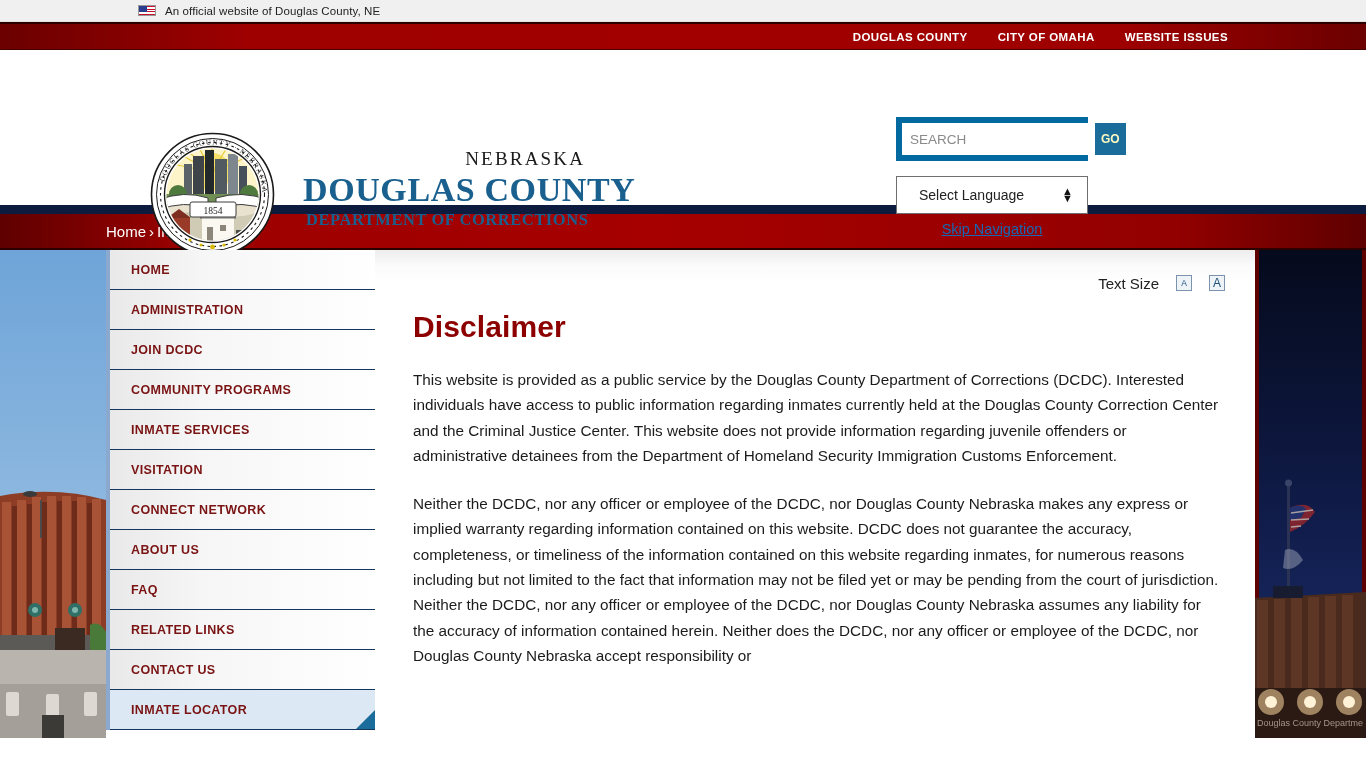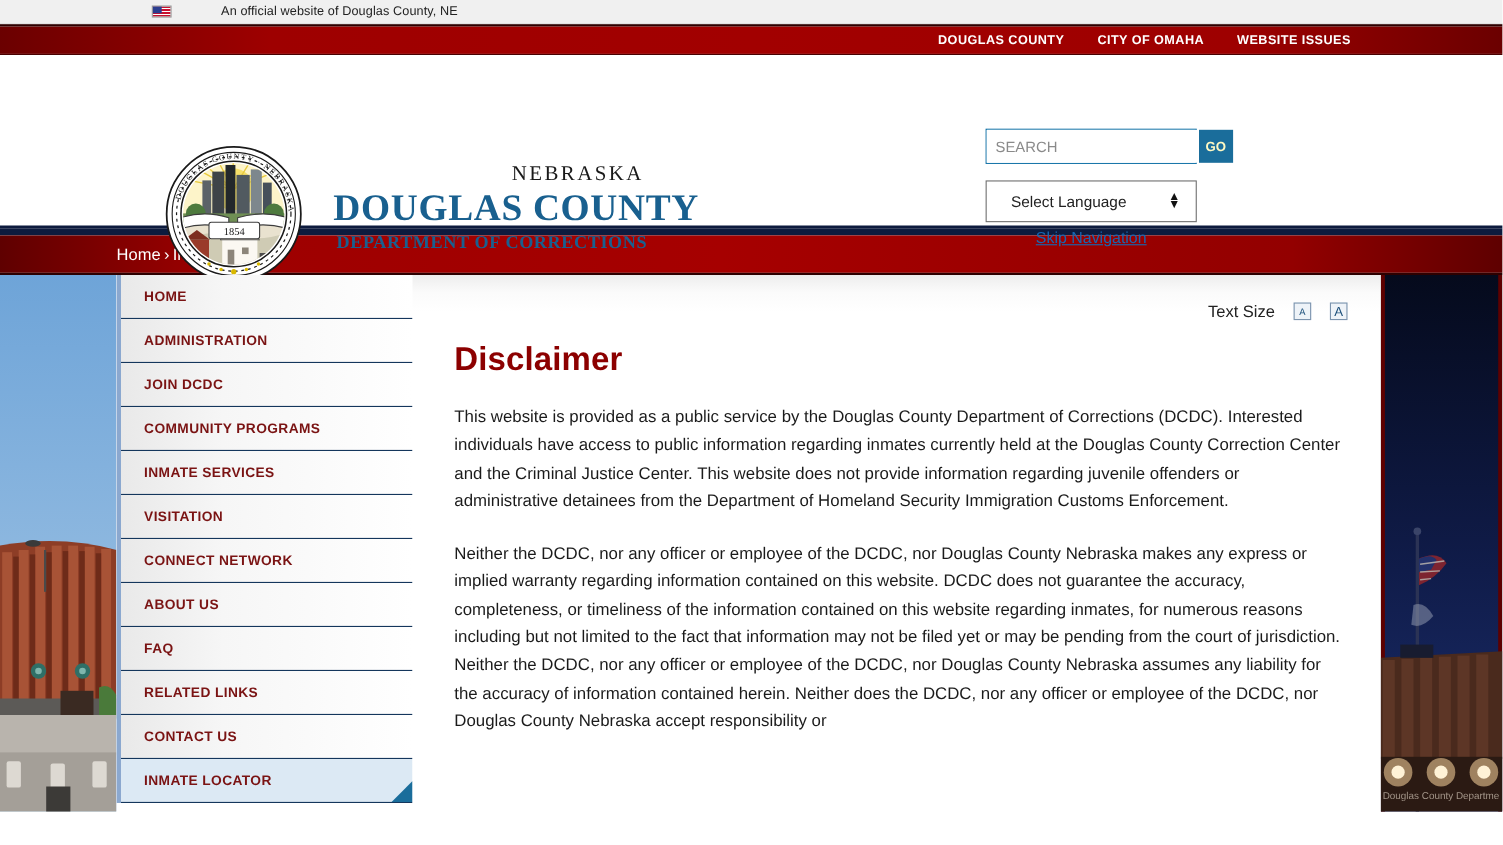--- a/index.html
+++ b/index.html
@@ -15,21 +15,20 @@
   .page { position: relative; width: 1366px; height: 768px; overflow: hidden; }
 
   
   .gov-banner {
     height: 22px;
     background: #f0f0f0;
     display: flex;
     align-items: center;
     padding-left: 138px;
     border-bottom: 1px solid #e2e2e2;
-    gap: 36px;
   }
   .flag-icon {
     width: 18px; height: 11px;
     position: relative;
     display: inline-block;
     margin-right: 9px;
     background: linear-gradient(to bottom,
       #c8102e 0 14.28%, #ffffff 14.28% 28.56%, #c8102e 28.56% 42.84%,
       #ffffff 42.84% 57.12%, #c8102e 57.12% 71.4%, #ffffff 71.4% 85.68%,
       #c8102e 85.68% 100%);
@@ -104,22 +103,22 @@
     color: #19608f;
     letter-spacing: .55px;
     padding-left: 3px;
     margin-top: 1px;
   }
 
   
   .utilities { position: absolute; left: 896px; top: 67px; width: 192px; }
   .searchbar {
     display: flex;
-    width: 192px; height: 32px;
-    border: 1px solid #0369a1;
+    width: 192px; height: 44px;
+    border: 6px solid #0369a1;
     background: #fff;
   }
   .searchbar input {
     flex: 1; border: none; outline: none;
     padding: 0 8px;
     font-size: 13.5px;
     font-family: "Liberation Sans", sans-serif;
     color: #333;
   }
   .searchbar input::placeholder { color: #8a8a8a; }

